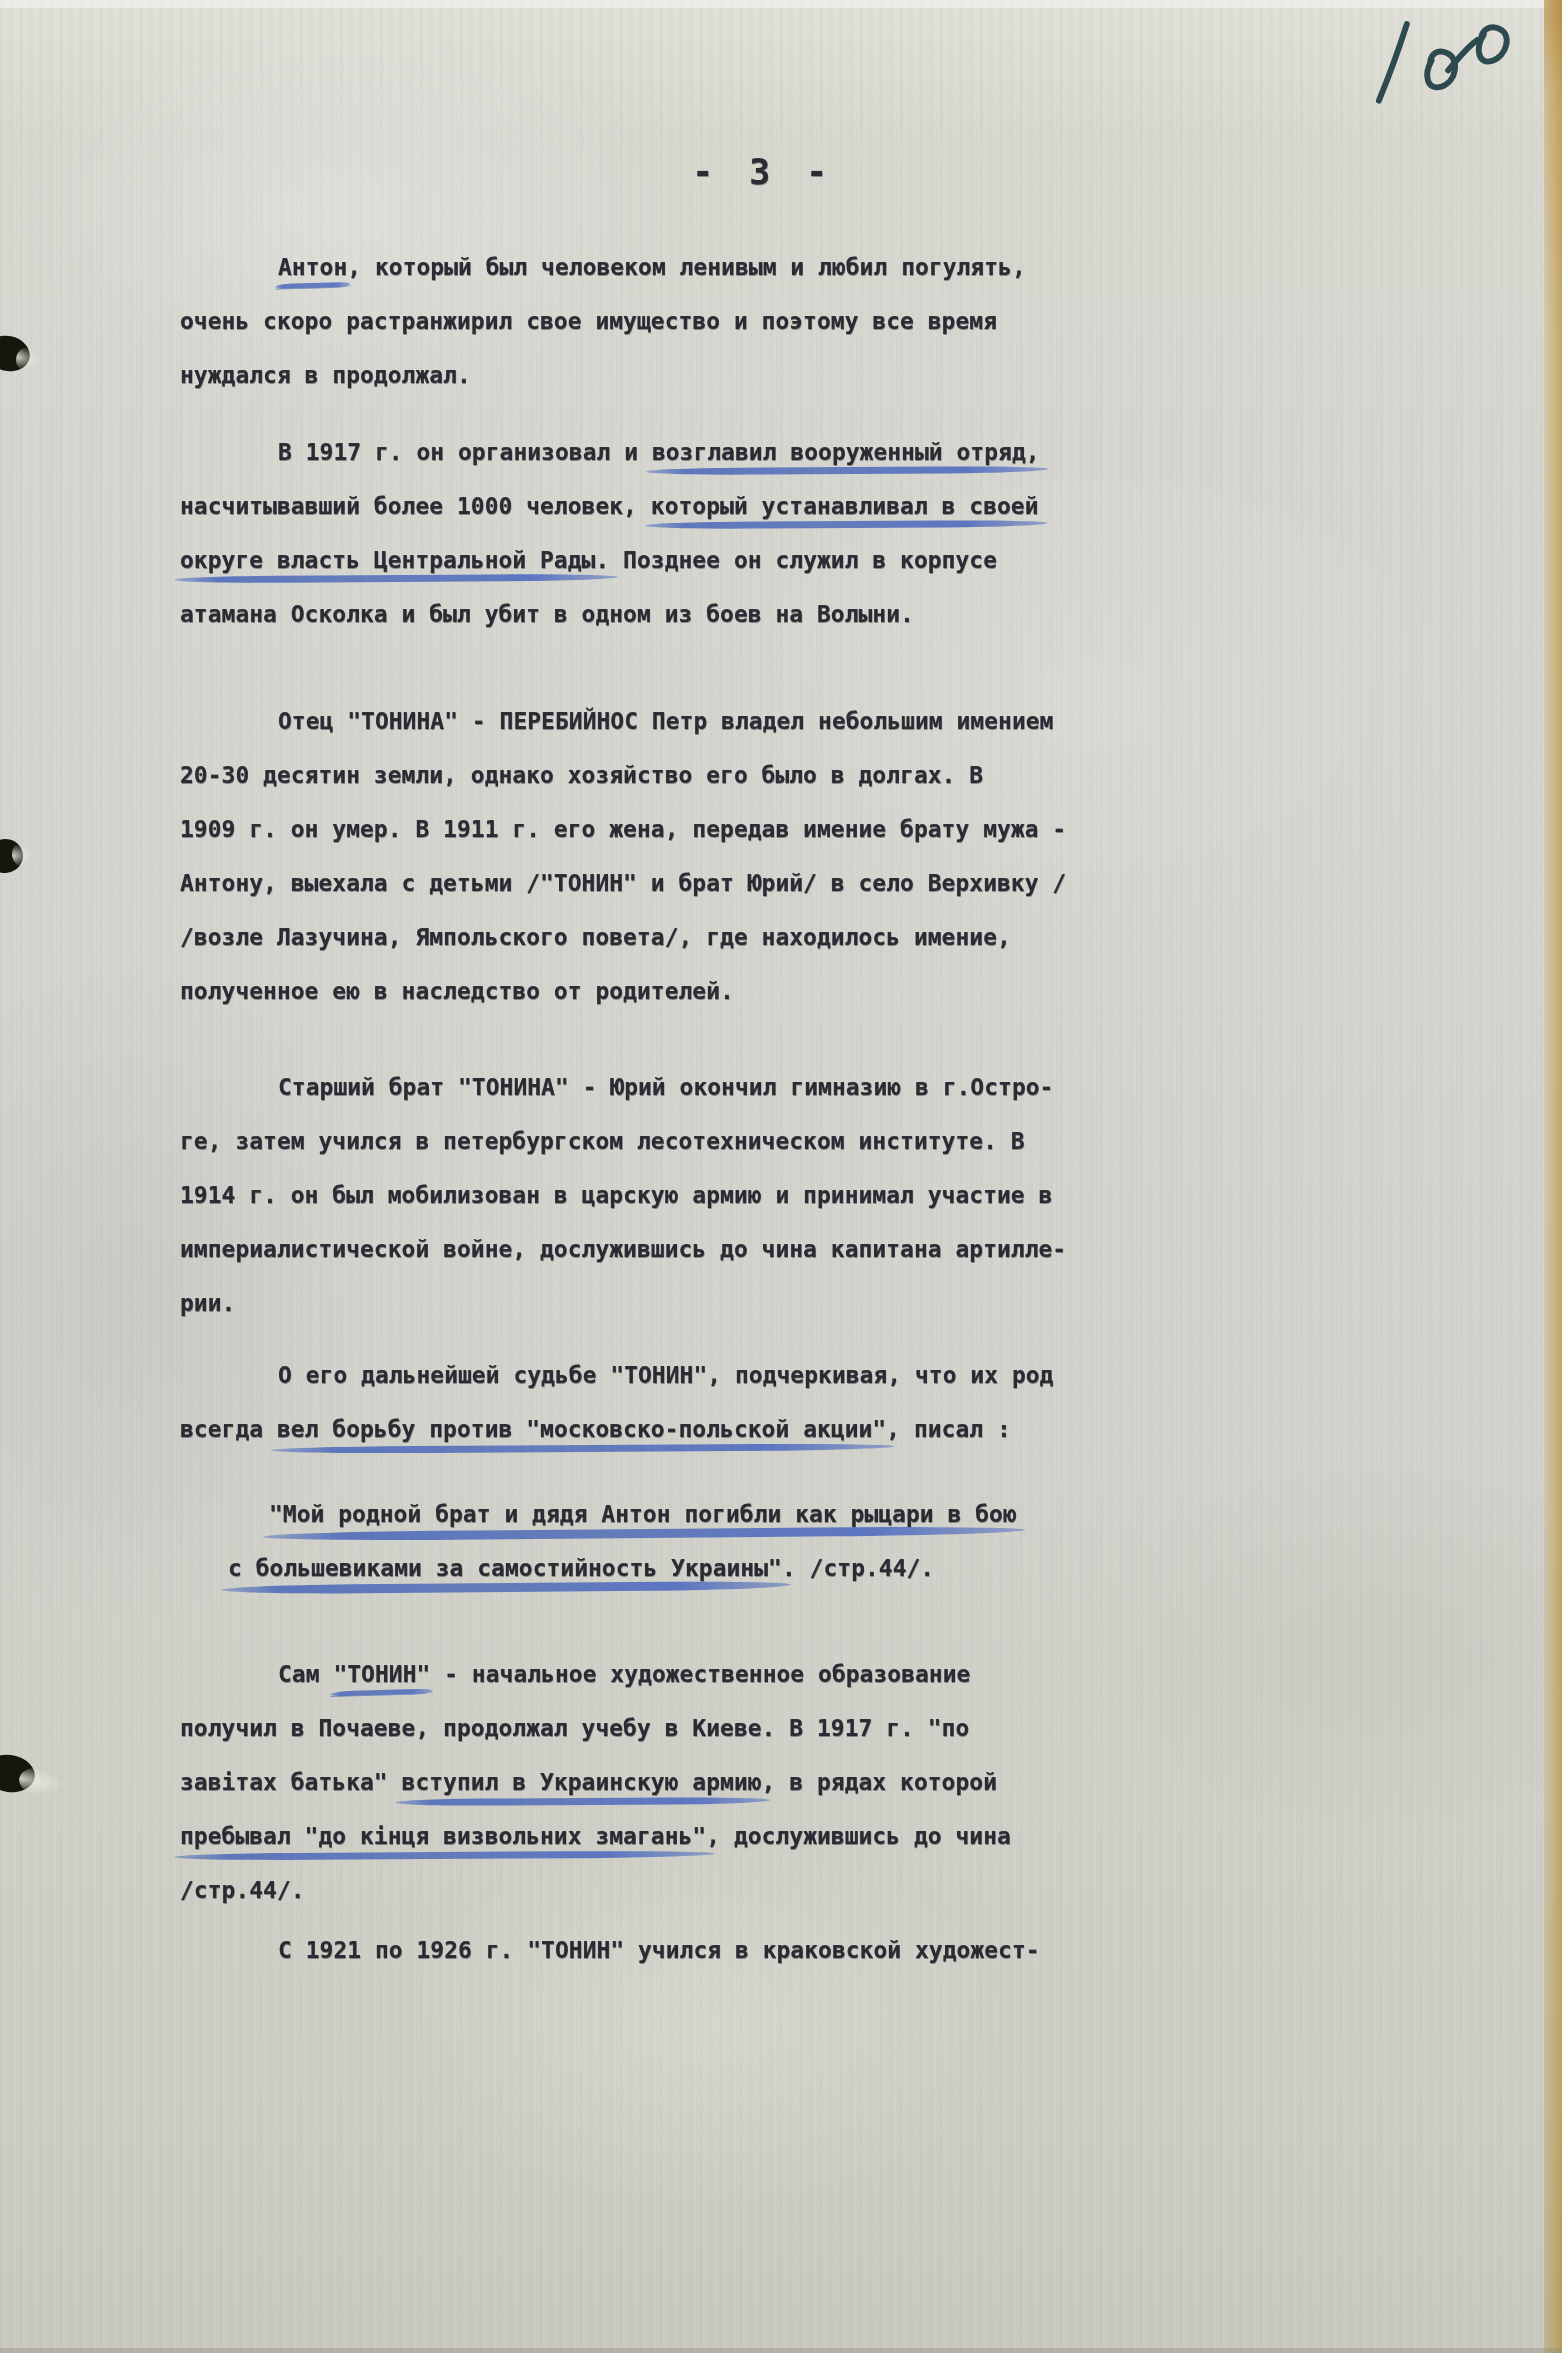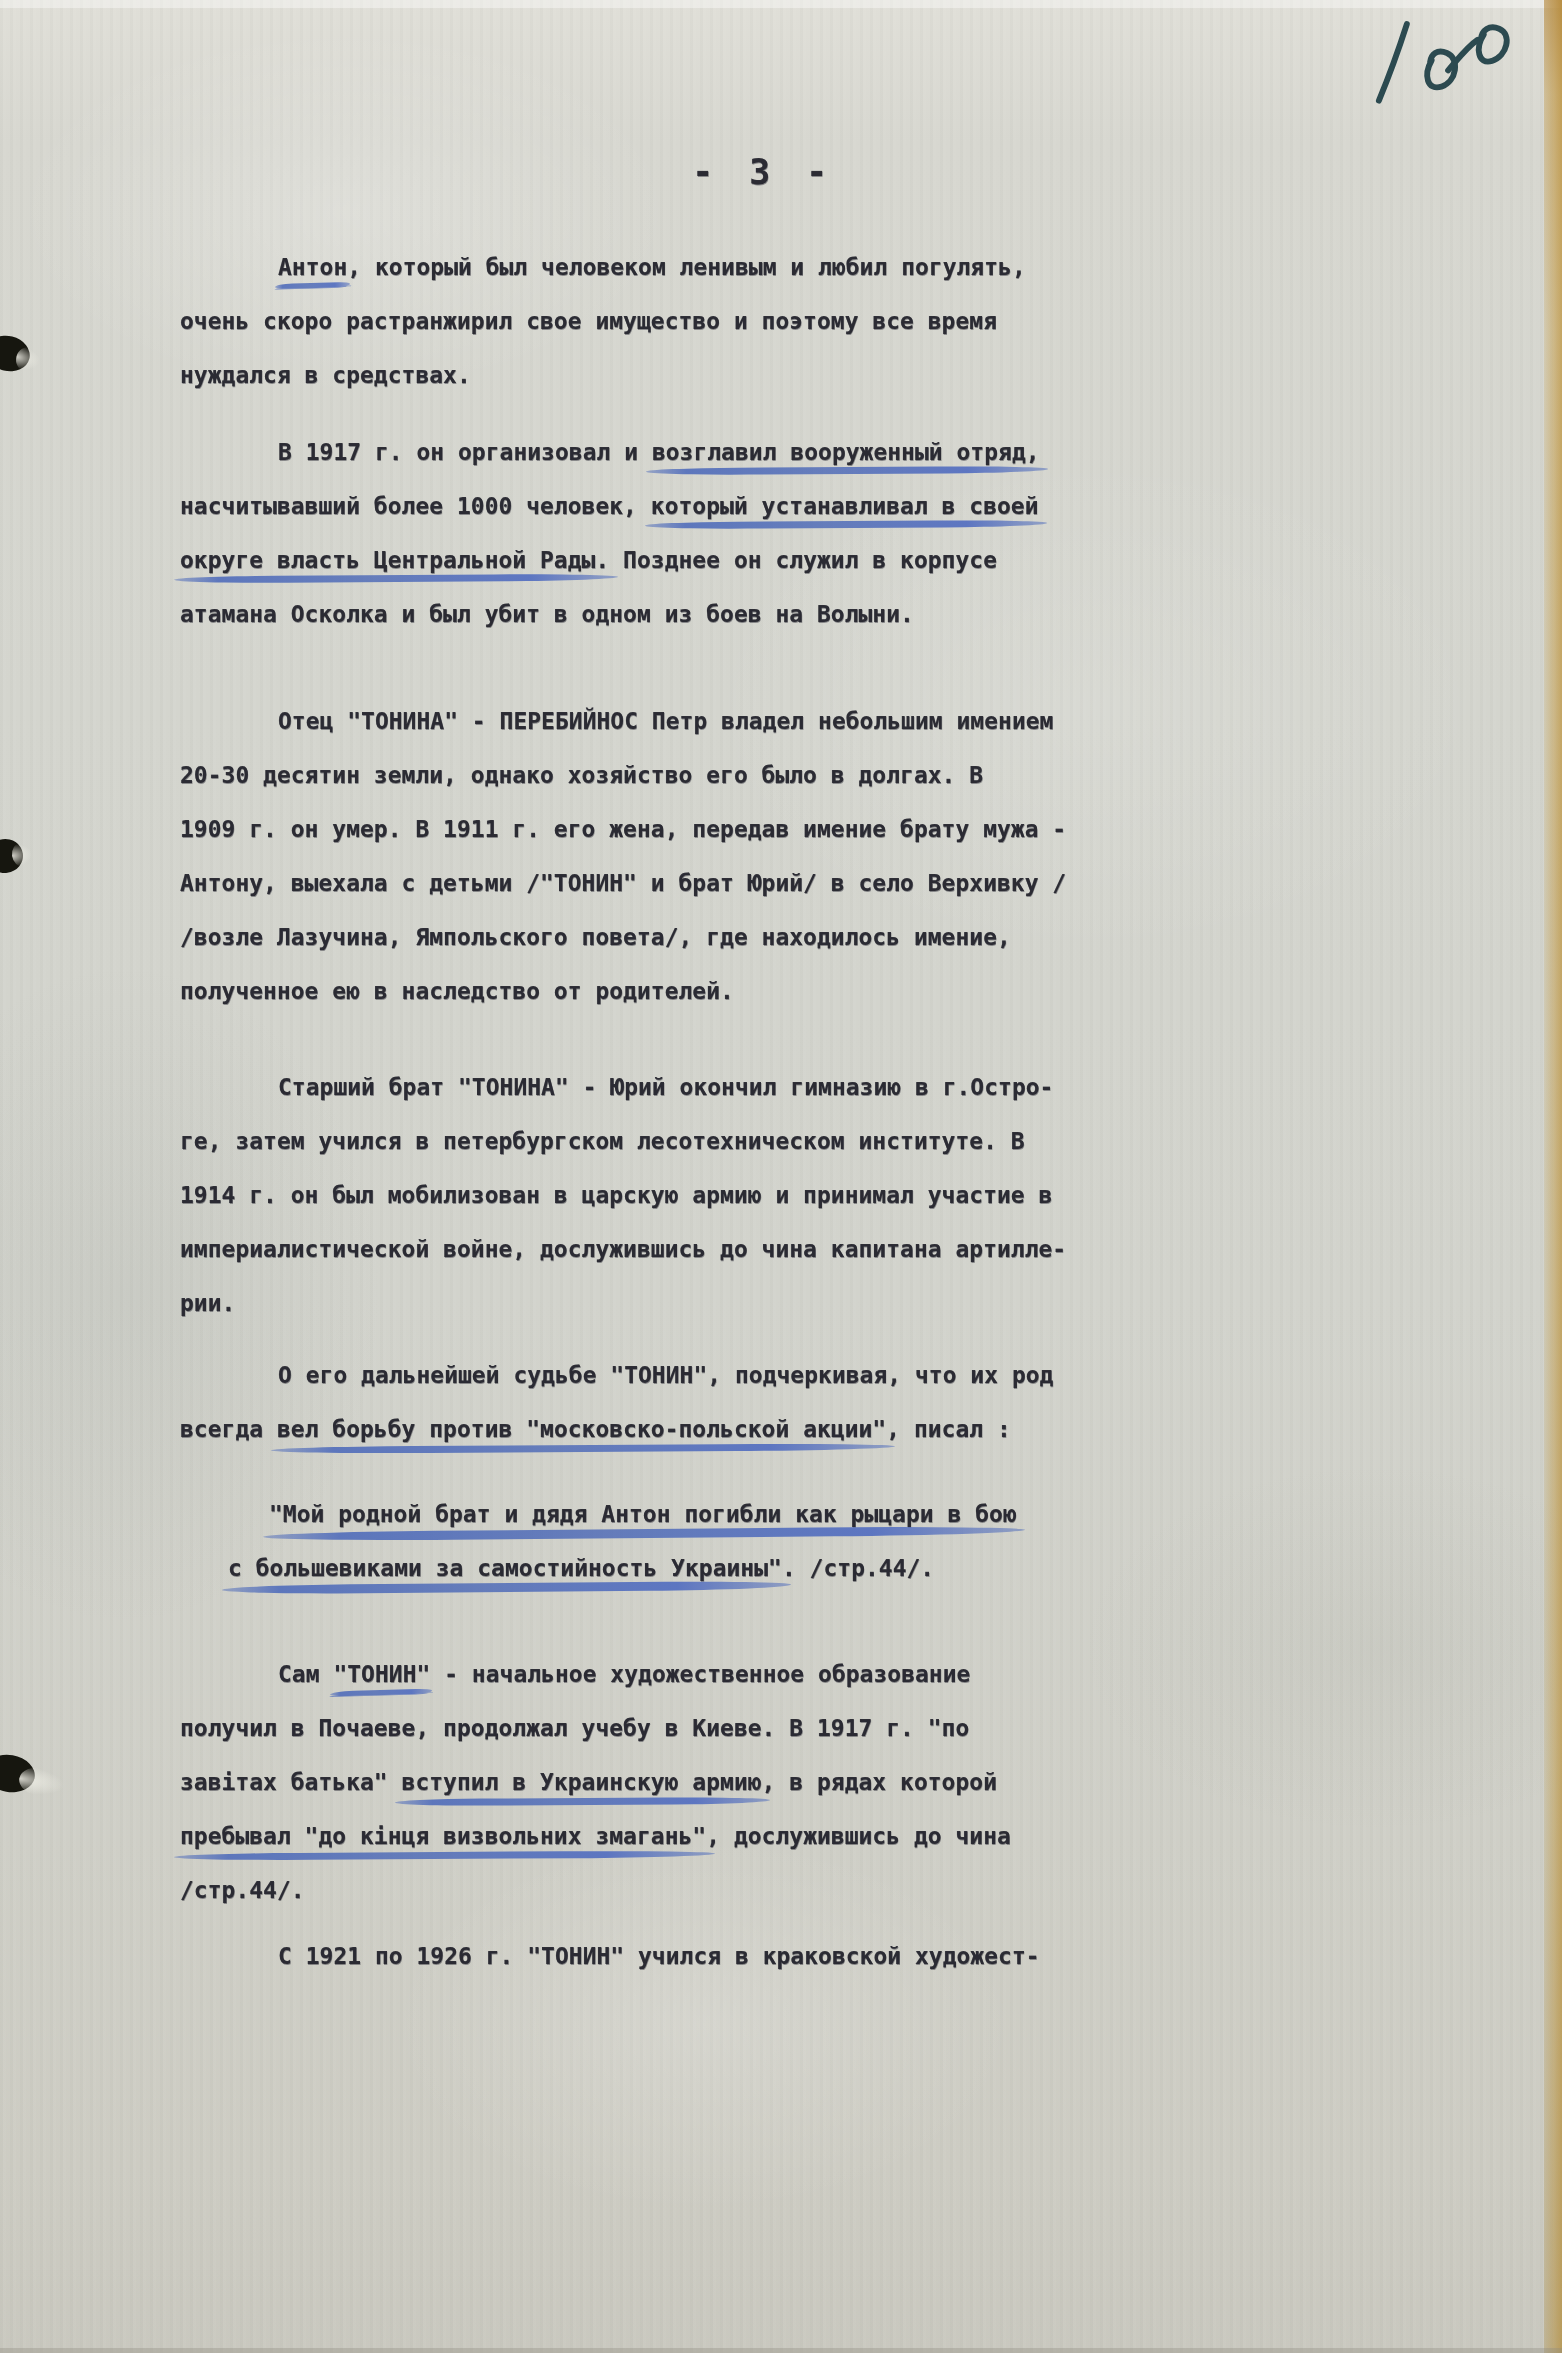--- a/index.html
+++ b/index.html
@@ -86,21 +86,21 @@
       <path class="hw-path" d="M156,34 C144,50 146,72 164,68 C184,63 192,36 176,28 C164,22 154,28 152,40"></path>
     </svg>
   </div>
 
   <div class="page-number doc-text">- 3 -</div>
 
   <div class="doc-body doc-text">
       <div class="paragraph indent">
         <div class="line"><span class="u wavy">Антон</span><span>, который был человеком ленивым и любил погулять,</span></div>
         <div class="line"><span>очень скоро растранжирил свое имущество и поэтому все время</span></div>
-        <div class="line"><span>нуждался в средствах.</span></div>
+        <div class="line"><span>нуждался в продолжал.</span></div>
       </div>
       <div class="paragraph indent" style="margin-top: 23px;">
         <div class="line"><span>В 1917 г. он организовал и </span><span class="u">возглавил вооруженный отряд,</span></div>
         <div class="line"><span>насчитывавший более 1000 человек, </span><span class="u">который устанавливал в своей</span></div>
         <div class="line"><span class="u">округе власть Центральной Рады.</span><span> Позднее он служил в корпусе</span></div>
         <div class="line"><span>атамана Осколка и был убит в одном из боев на Волыни.</span></div>
       </div>
       <div class="paragraph indent" style="margin-top: 53px;">
         <div class="line"><span>Отец "ТОНИНА" - ПЕРЕБИЙНОС Петр владел небольшим имением</span></div>
         <div class="line"><span>20-30 десятин земли, однако хозяйство его было в долгах. В</span></div>
@@ -124,18 +124,18 @@
         <div class="line"><span class="u thick">"Мой родной брат и дядя Антон погибли как рыцари в бою</span></div>
         <div class="line"><span class="u thick">с большевиками за самостийность Украины"</span><span>. /стр.44/.</span></div>
       </div>
       <div class="paragraph indent" style="margin-top: 52px;">
         <div class="line"><span>Сам </span><span class="u wavy">"ТОНИН"</span><span> - начальное художественное образование</span></div>
         <div class="line"><span>получил в Почаеве, продолжал учебу в Киеве. В 1917 г. "по</span></div>
         <div class="line"><span>завітах батька" </span><span class="u">вступил в Украинскую армию</span><span>, в рядах которой</span></div>
         <div class="line"><span class="u">пребывал "до кінця визвольних змагань"</span><span>, дослужившись до чина</span></div>
         <div class="line"><span>/стр.44/.</span></div>
       </div>
-      <div class="paragraph indent" style="margin-top: 12px;">
+      <div class="paragraph indent" style="margin-top: 6px;">
         <div class="line"><span>С 1921 по 1926 г. "ТОНИН" учился в краковской художест-</span></div>
       </div>
     </div>
 </div>
 
 
 </body></html>

